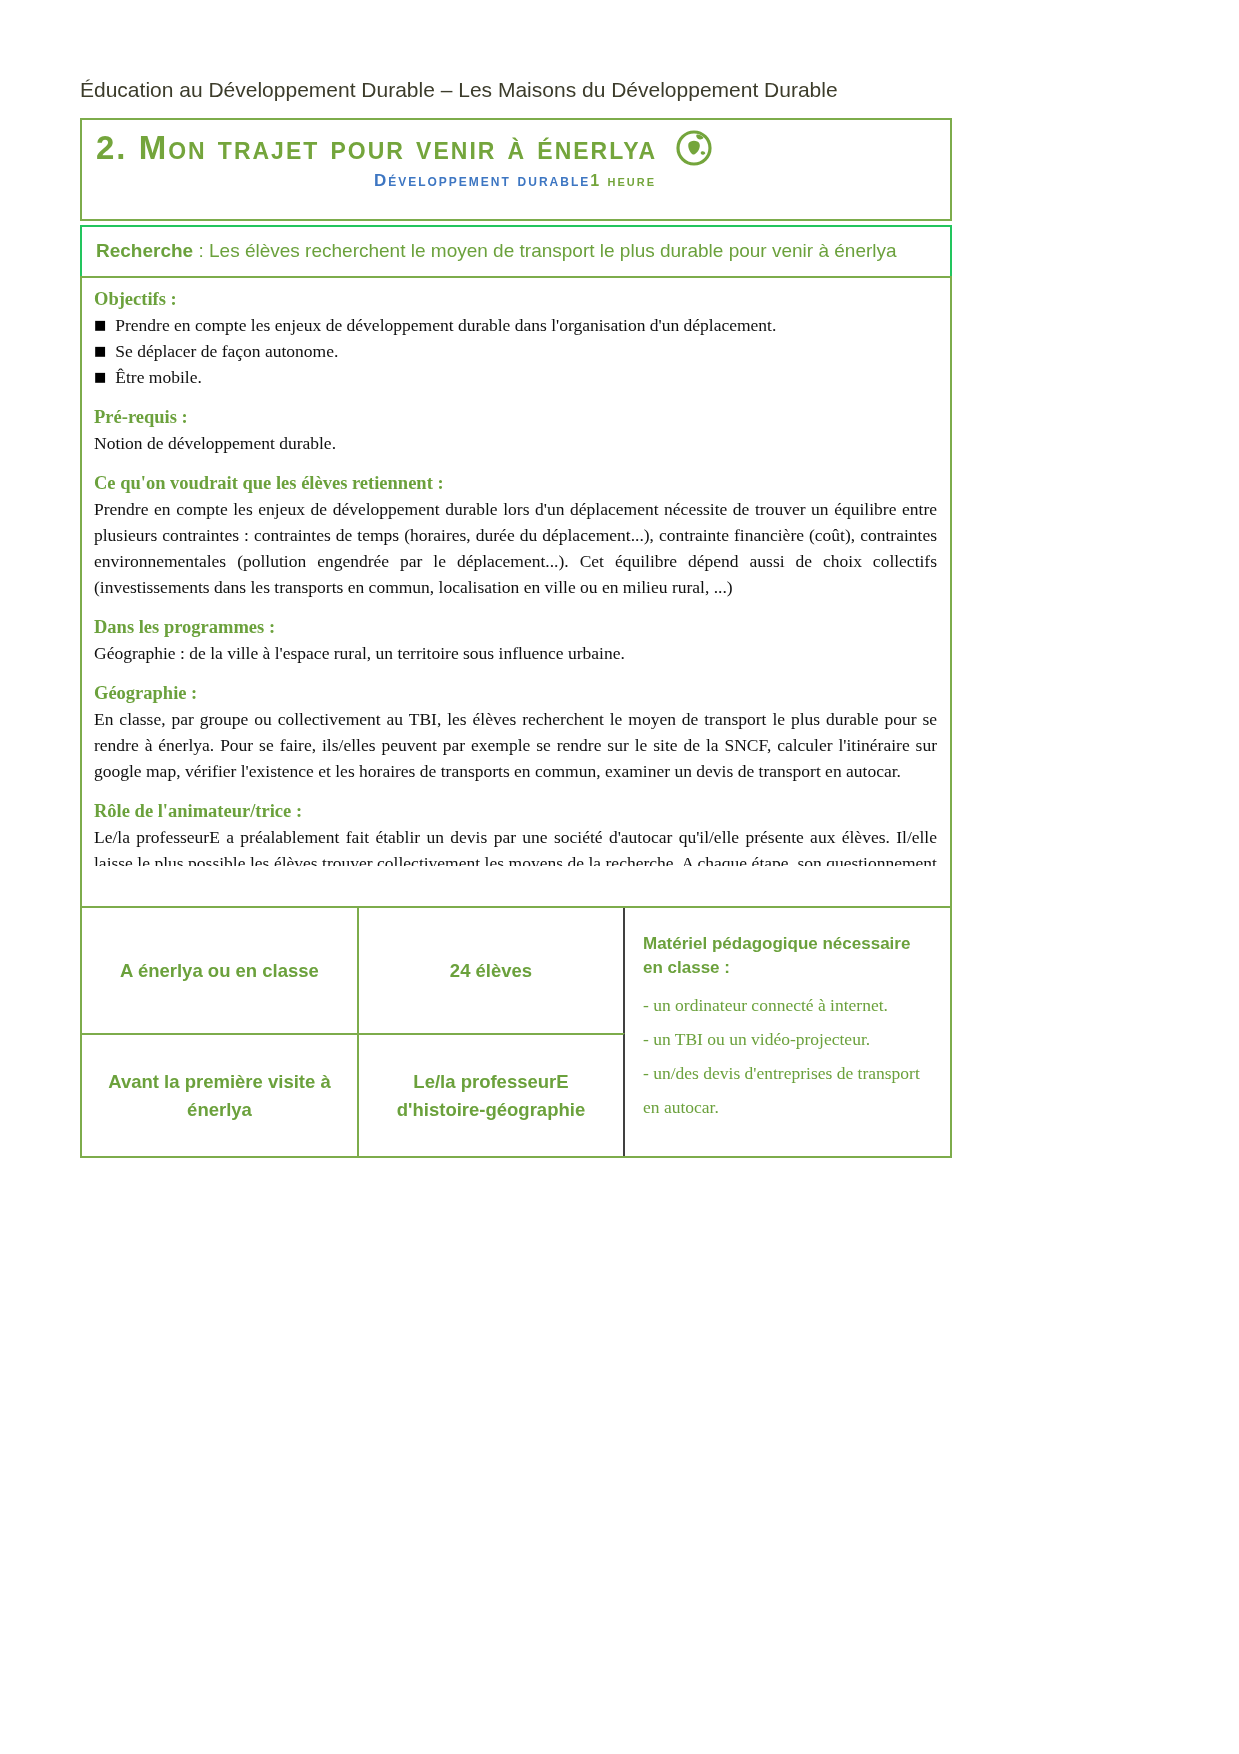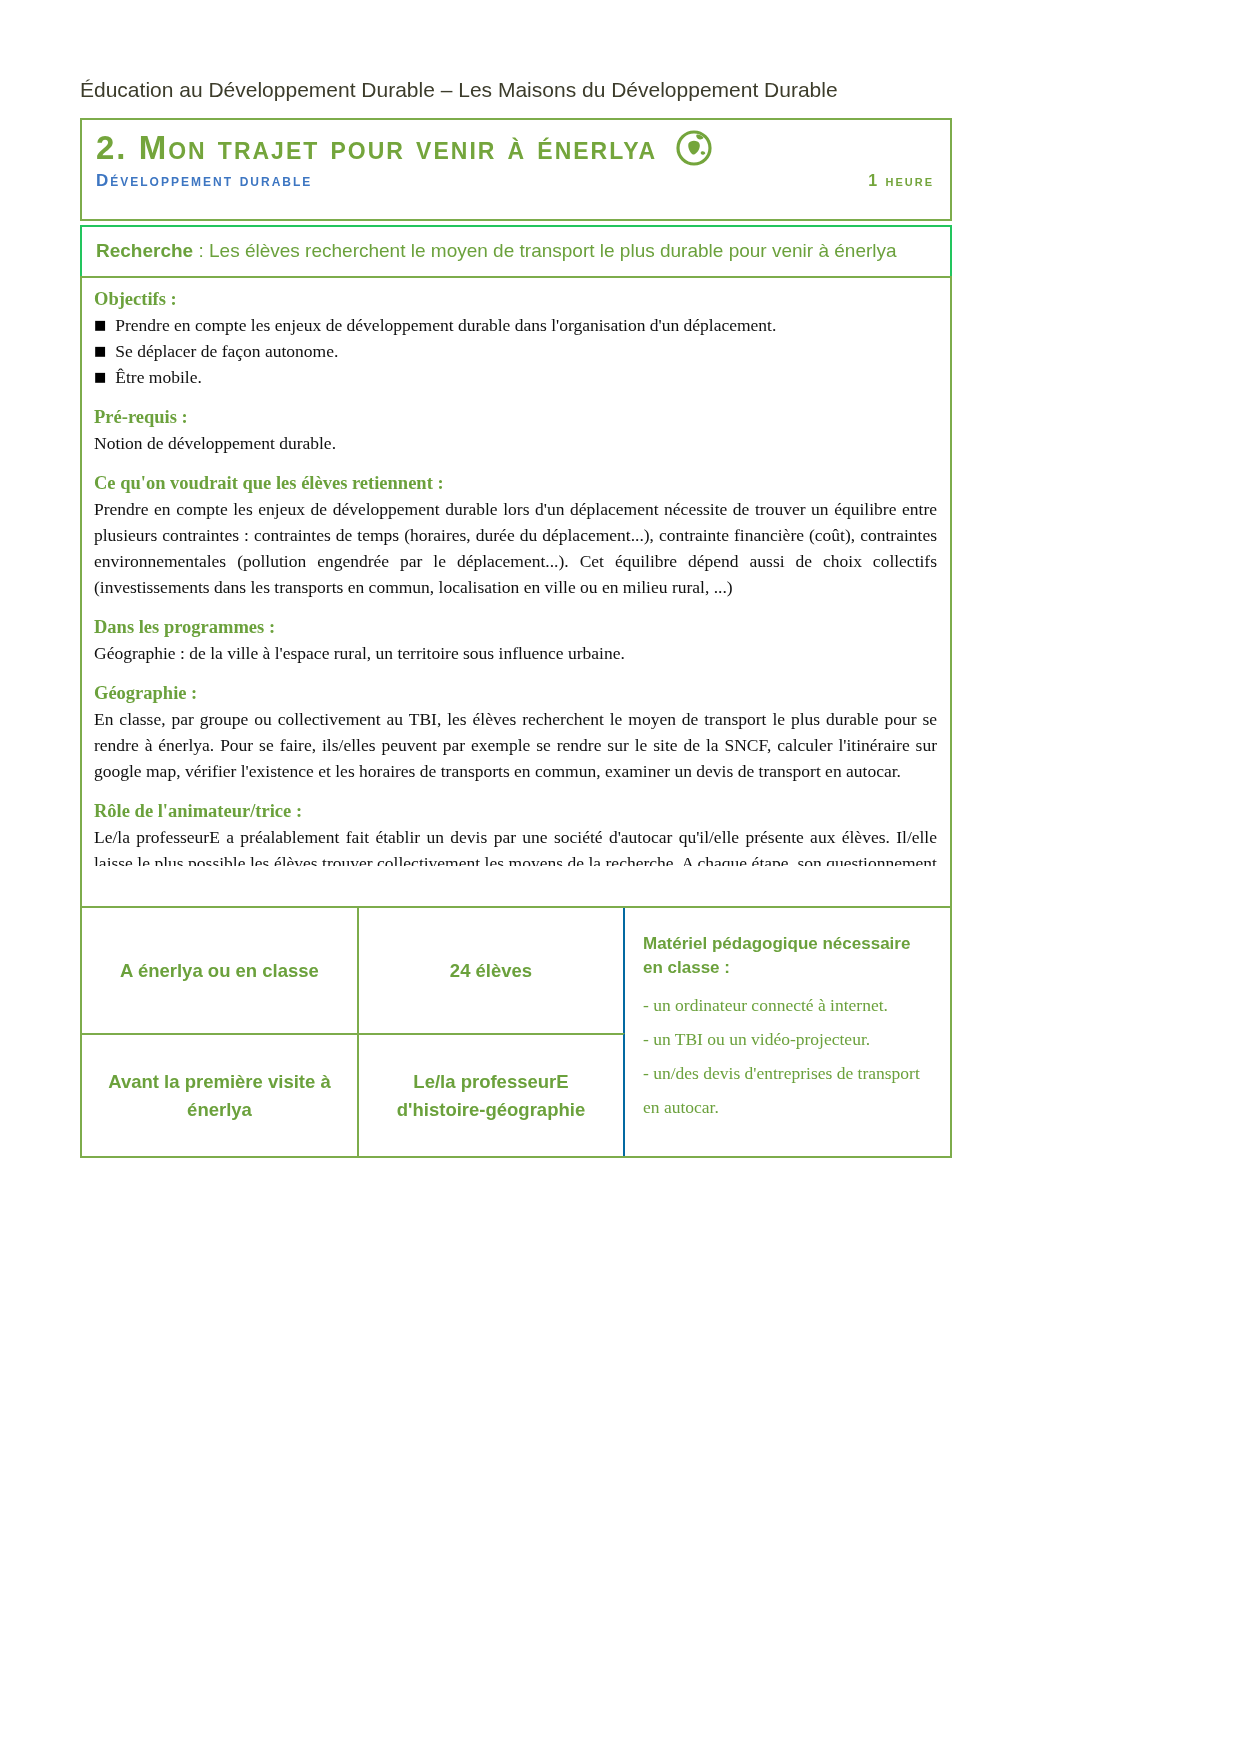--- a/index.html
+++ b/index.html
@@ -30,21 +30,21 @@
     font-family:"Liberation Sans", sans-serif;
     font-variant:small-caps;
     font-weight:bold;
     font-size:33px; line-height:36px;
     letter-spacing:2px;
     color:#74a53c;
     white-space:nowrap;
   }
   .globe { width:36px; height:36px; flex:0 0 auto; }
   .subtitle-row {
-    display:flex; justify-content:space-between; align-items:baseline;
+    display:flex; justify-content:center; align-items:baseline;
     margin-top:5px;
   }
   .category {
     font-family:"Liberation Sans", sans-serif;
     font-variant:small-caps; font-weight:bold;
     font-size:17px; letter-spacing:2px;
     color:#3d76c2;
   }
   .duration {
     font-family:"Liberation Sans", sans-serif;
@@ -94,21 +94,21 @@
   }
   .cell {
     display:flex; align-items:center; justify-content:center;
     text-align:center;
     font-family:"Liberation Sans", sans-serif;
     font-weight:bold; font-size:18.5px; line-height:28px;
     color:#6ba13c;
     padding:8px 22px;
   }
   .cell.c1 { border-right:2px solid #7dac4b; }
-  .cell.c2 { border-right:2px solid #0369a1; }
+  .cell.c2 { border-right:2px solid #404040; }
   .cell.r2 { border-top:2px solid #7dac4b; }
   .materials {
     grid-column:3; grid-row:1 / 3;
     padding:24px 16px 10px 18px;
   }
   .materials-heading {
     font-family:"Liberation Sans", sans-serif;
     font-weight:bold; font-size:17px; color:#6ba13c;
     line-height:24px; margin-bottom:8px;
   }

